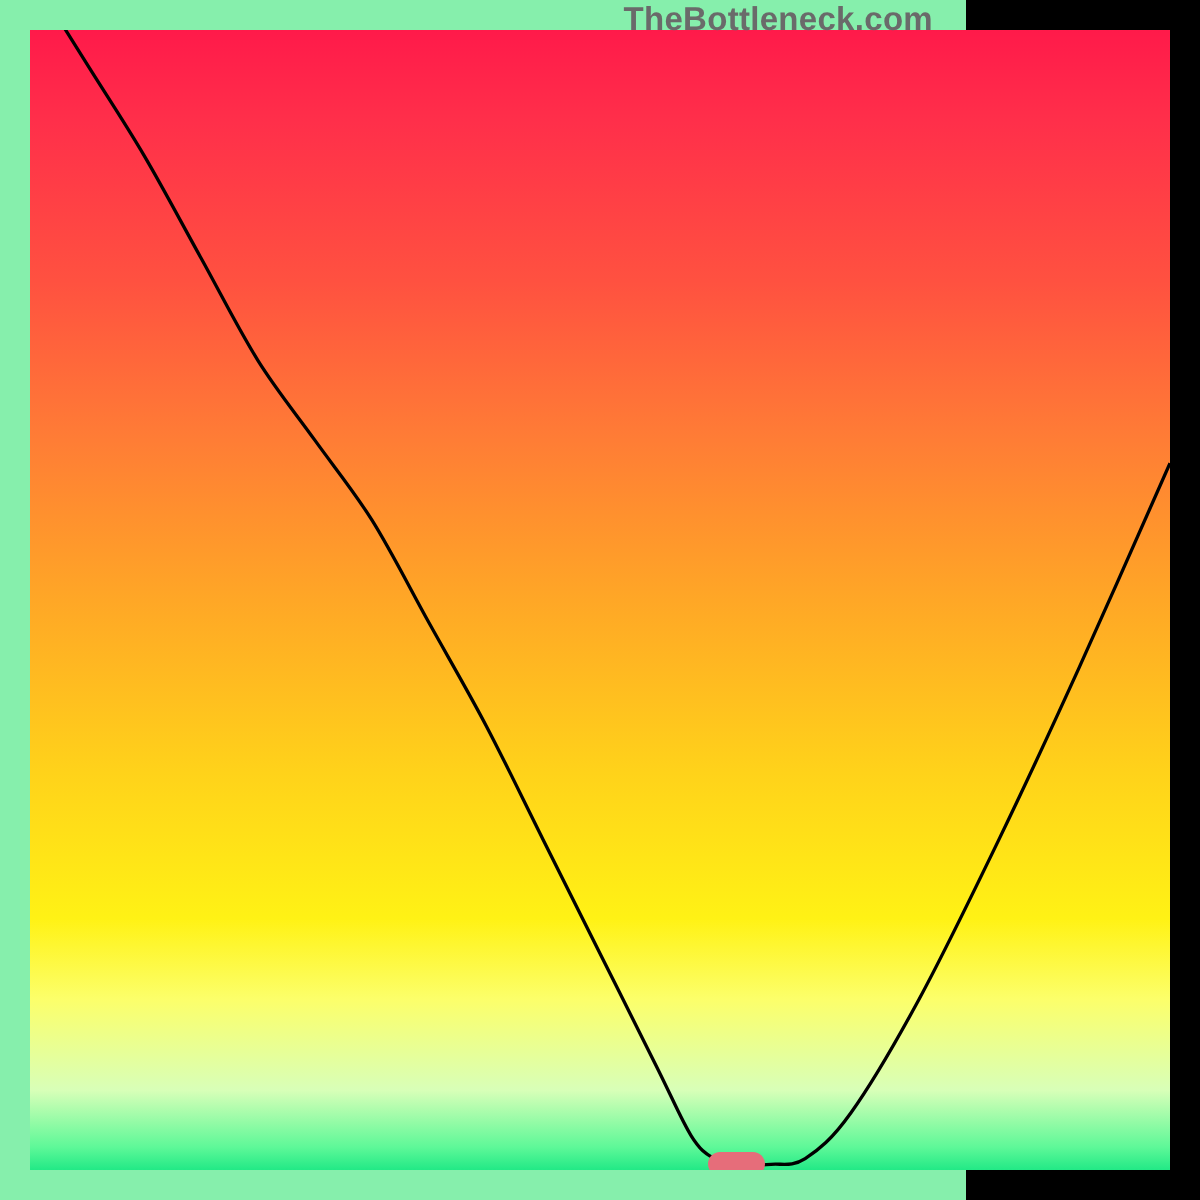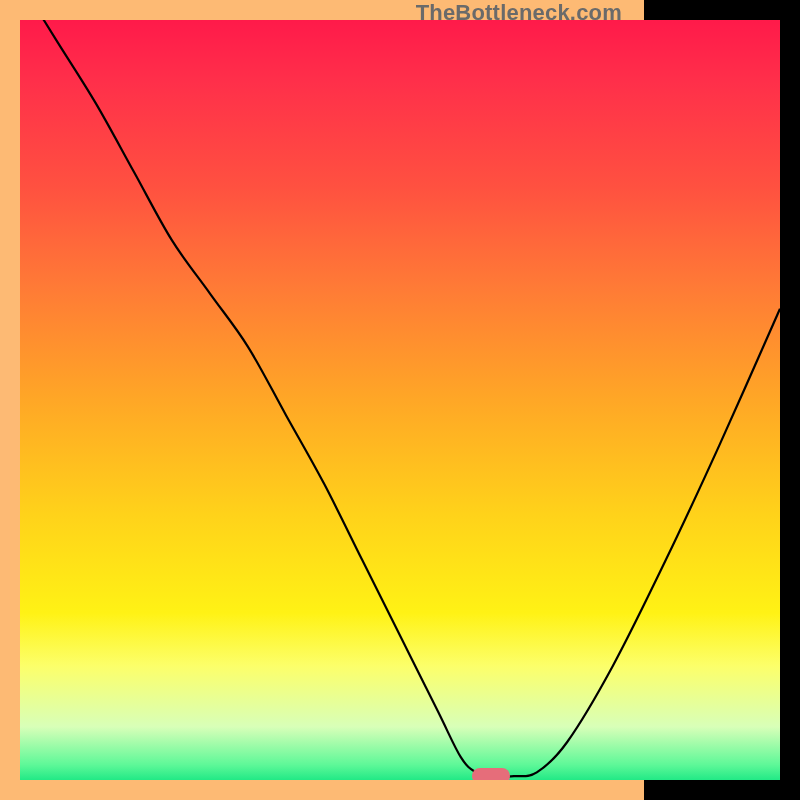--- a/index.html
+++ b/index.html
@@ -9,21 +9,21 @@
     background: #000;
     position: relative;
     font-family: Arial, sans-serif;
   }
   .frame {
     position: absolute;
     top: 0;
     left: 0;
     width: 644px;
     height: 800px;
-    background: #fdba74;
+    background: #86efac;
   }
   .plot-area {
     position: absolute;
     top: 20px;
     left: 20px;
     width: 760px;
     height: 760px;
     overflow: hidden;
   }
   .gradient-bg {

